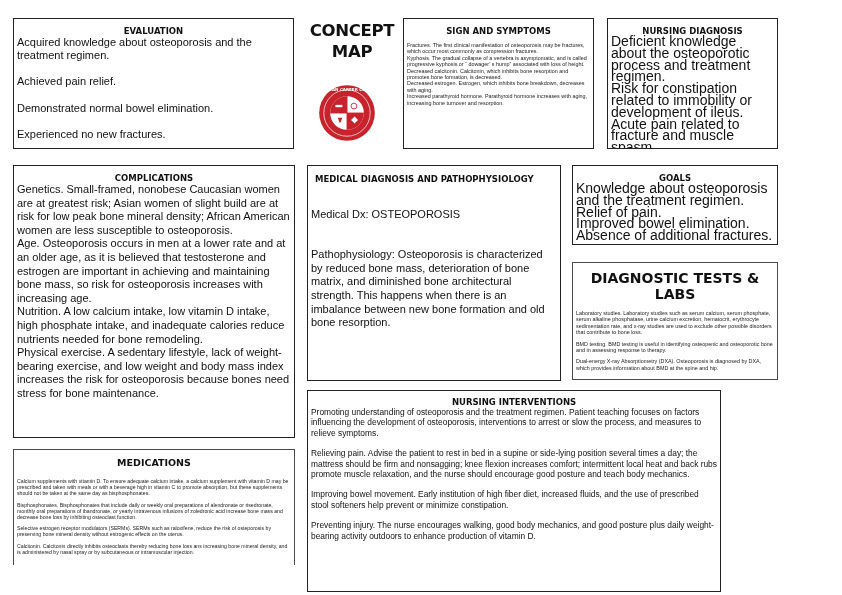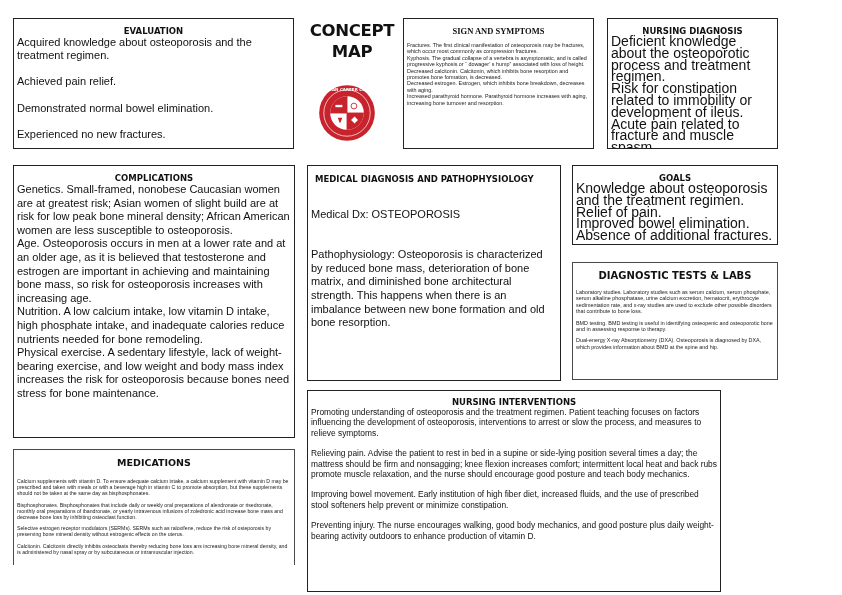--- a/index.html
+++ b/index.html
@@ -1,21 +1,21 @@
 <!DOCTYPE html>
 <html><head>
 <meta charset="utf-8">
 <style>
   html, body { margin:0; padding:0; background:#ffffff; }
   body { width:842px; height:595px; position:relative; overflow:hidden; font-family:"Liberation Sans", sans-serif; color:#111; }
   .box { position:absolute; border:1px solid #4a4a4a; background:#fff; box-sizing:border-box; padding:2px 3px; overflow:hidden; }
   .box.dark { border-color:#222; }
   .title { font-family:"DejaVu Sans", sans-serif; font-weight:bold; text-align:center; color:#111; }
   .t-sm { font-size:8.5px; }
-  .t-md { font-size:10px; }
+  .t-md { font-size:14px; }
   .t-lg { font-size:9.5px; }
   .body-lg { font-size:11px; line-height:13.2px; }
   .body-md { font-size:14px; line-height:11.8px; }
   .body-xs { font-size:5.4px; line-height:6.4px; color:#222; }
   .body-xxs { font-size:5.2px; line-height:6.2px; color:#222; }
   p { margin:0; }
   .gap-lg { margin-bottom:13px; }
   .gap-sm { margin-bottom:5px; }
   .concept { position:absolute; left:307px; top:20px; width:90px; text-align:center; font-family:"DejaVu Sans", sans-serif; font-weight:bold; font-size:16.5px; line-height:21px; letter-spacing:-0.3px; }
   .logo { position:absolute; left:318px; top:84px; width:58px; height:58px; }
@@ -46,21 +46,21 @@
   <line x1="21" y1="50" x2="79" y2="50" stroke="#c8232c" stroke-width="1.5"></line>
   <line x1="50" y1="21" x2="50" y2="79" stroke="#c8232c" stroke-width="1.5"></line>
   <rect x="30" y="36" width="12" height="4" fill="#ffffff"></rect>
   <circle cx="62" cy="38" r="5" fill="none" stroke="#c8232c" stroke-width="1.5"></circle>
   <path d="M34 58 L38 68 L42 58 Z" fill="#c8232c"></path>
   <path d="M57 62 L63 56 L69 62 L63 68 Z" fill="#ffffff"></path>
   <text x="50" y="12" font-size="7" fill="#ffffff" text-anchor="middle" font-family="DejaVu Sans, sans-serif" font-weight="bold">AMERICAN CAREER COLLEGE</text>
 </svg>
 
 <div class="box dark" style="left:403px;top:18px;width:191px;height:131px;">
-  <div class="title t-sm" style="margin-top:5px;margin-bottom:6px;font-family:Liberation Serif, serif;">SIGN AND SYMPTOMS</div>
+  <div class="title t-sm" style="margin-top:5px;margin-bottom:6px;">SIGN AND SYMPTOMS</div>
   <div class="body-xs">
     <p>Fractures. The first clinical manifestation of osteoporosis may be fractures, which occur most commonly as compression fractures.</p>
     <p>Kyphosis. The gradual collapse of a vertebra is asymptomatic, and is called progressive kyphosis or “ dowager’ s hump” associated with loss of height.</p>
     <p>Decreased calcitonin. Calcitonin, which inhibits bone resorption and promotes bone formation, is decreased.</p>
     <p>Decreased estrogen. Estrogen, which inhibits bone breakdown, decreases with aging.</p>
     <p>Increased parathyroid hormone. Parathyroid hormone increases with aging, increasing bone turnover and resorption.</p>
   </div>
 </div>
 
 <div class="box dark" style="left:607px;top:18px;width:171px;height:131px;">

